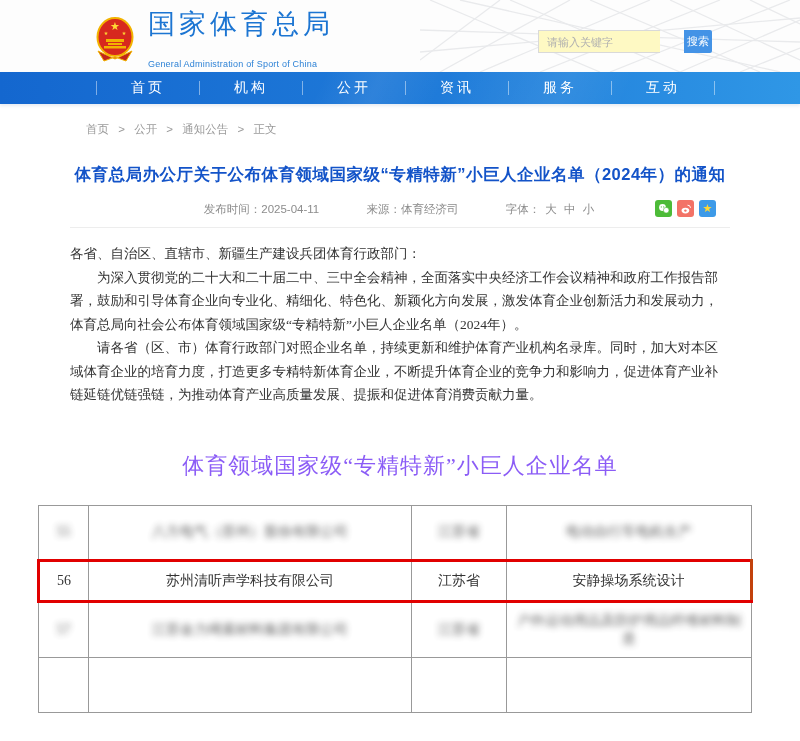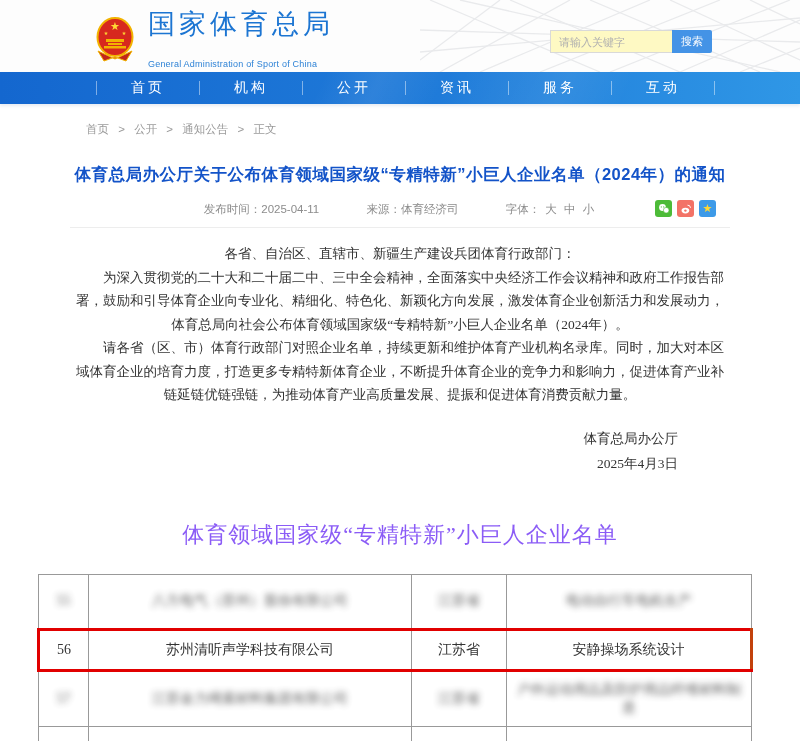--- a/index.html
+++ b/index.html
@@ -12,22 +12,22 @@
   .pattern { position:absolute; top:0; right:0; pointer-events:none; }
   .logo-wrap { position:absolute; left:94px; top:10px; display:flex; align-items:center; gap:12px; }
   .emblem { width:42px; height:50px; position:relative; }
   .site-text { line-height:1.1; }
   .site-title { font-size:27px; color:#1c75d2; letter-spacing:4px; font-weight:500; }
   .site-sub { font-size:9px; color:#2f83d6; margin-top:20px; letter-spacing:0.2px; }
   .search { position:absolute; right:88px; top:30px; display:flex; }
   .search input { width:122px; height:23px; border:1px solid #d9d9d9; border-right:none;
     font-size:11px; color:#666; padding:0 8px; outline:none; background:#fef9c3; }
   .search input::placeholder { color:#b0b0b0; }
-  .search button { height:23px; width:40px; border:none; background:#4493e6; color:#fff;
-    font-size:11px; cursor:pointer; border-radius:0 2px 2px 0; }
+  .search button { height:23px; width:28px; border:none; background:#4493e6; color:#fff;
+    font-size:11px; cursor:pointer; border-radius:0 2px 2px 0;margin-left:24px; }
 
   
   nav { position:relative; height:32px;
     background:linear-gradient(90deg,#1467cf 0%,#1f7bd9 55%,#2f97e6 100%);
     display:flex; align-items:center; box-shadow:0 2px 3px rgba(20,60,120,.10); }
   nav::before { content:""; position:absolute; inset:0;
     background:linear-gradient(115deg,rgba(255,255,255,0) 40%,rgba(255,255,255,.08) 47%,rgba(255,255,255,0) 55%,rgba(255,255,255,.07) 70%,rgba(255,255,255,0) 78%); }
   .nav-inner { display:flex; align-items:center; margin-left:96px; }
   .nav-item { color:#fff; font-size:14px; letter-spacing:3px; padding:0 34px; cursor:pointer;
     position:relative; z-index:1; text-decoration:none; }
@@ -48,21 +48,21 @@
   .share { position:absolute; right:14px; top:-2px; display:flex; gap:5px; }
   .share-ic { width:17px; height:17px; border-radius:3px; display:flex; align-items:center;
     justify-content:center; cursor:pointer; color:#fff; font-size:10px; }
   .ic-wechat { background:#4dbb38; }
   .ic-weibo  { background:#f37367; }
   .ic-qzone  { background:#3d9ae8; color:#ffd634; font-size:11px; }
   .divider { border:none; border-top:1px solid #ededed; margin-top:10px; }
 
   .content { margin-top:14px; font-family:"Liberation Serif","DejaVu Serif",serif;
     font-size:13.5px; color:#333; line-height:23.5px; }
-  .content p { text-indent:2em;text-align:center; }
+  .content p { text-indent:2em; }
   .content p.no-indent { text-indent:0; }
   .sig { margin-top:19px; text-align:right; padding-right:52px; }
   .sig div { line-height:25px; }
 
   
   .list-title { margin-top:44px; text-align:center; font-family:"Liberation Serif","DejaVu Serif",serif;
     font-size:22px; font-weight:400; color:#8b5cf6; letter-spacing:1px; }
 
   table.companies { border-collapse:collapse; margin:24px 0 0 37px; width:713px;
     font-family:"Liberation Serif","DejaVu Serif",serif; font-size:14px; color:#333;
@@ -173,24 +173,20 @@
         <span class="share-ic ic-qzone">★</span>
       </span>
     </div>
 
     <hr class="divider">
 
     <div class="content">
       <p class="no-indent">各省、自治区、直辖市、新疆生产建设兵团体育行政部门：</p>
       <p>为深入贯彻党的二十大和二十届二中、三中全会精神，全面落实中央经济工作会议精神和政府工作报告部署，鼓励和引导体育企业向专业化、精细化、特色化、新颖化方向发展，激发体育企业创新活力和发展动力，体育总局向社会公布体育领域国家级“专精特新”小巨人企业名单（2024年）。</p>
       <p>请各省（区、市）体育行政部门对照企业名单，持续更新和维护体育产业机构名录库。同时，加大对本区域体育企业的培育力度，打造更多专精特新体育企业，不断提升体育企业的竞争力和影响力，促进体育产业补链延链优链强链，为推动体育产业高质量发展、提振和促进体育消费贡献力量。</p>
-      <div class="sig">
-        <div>体育总局办公厅</div>
-        <div>2025年4月3日</div>
-      </div>
     </div>
 
     <h2 class="list-title">体育领域国家级“专精特新”小巨人企业名单</h2>
   </div>
 
   <table class="companies">
     <colgroup>
         <col class="col-no">
         <col class="col-co">
         <col class="col-pr">

